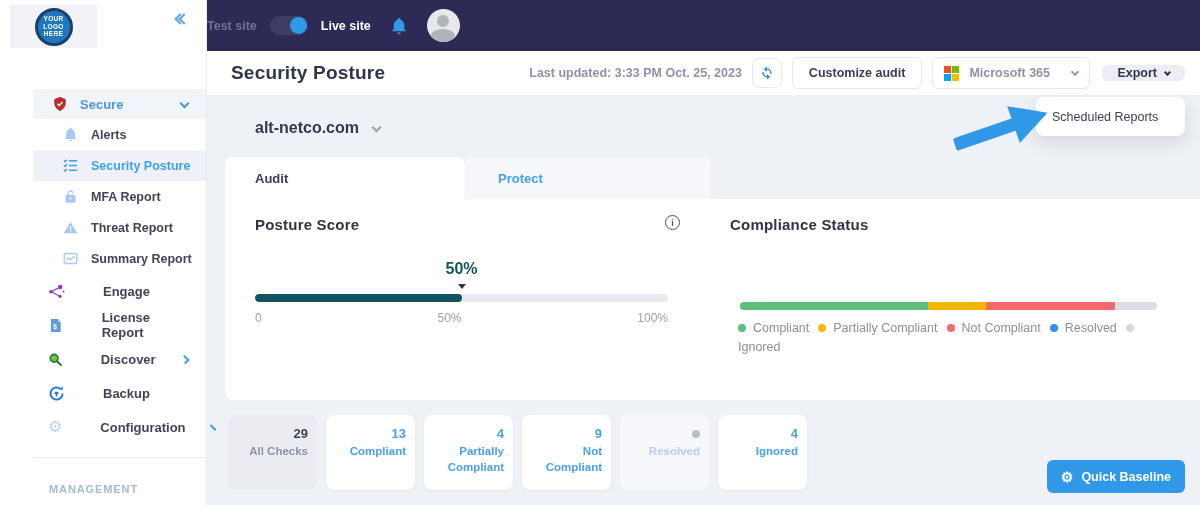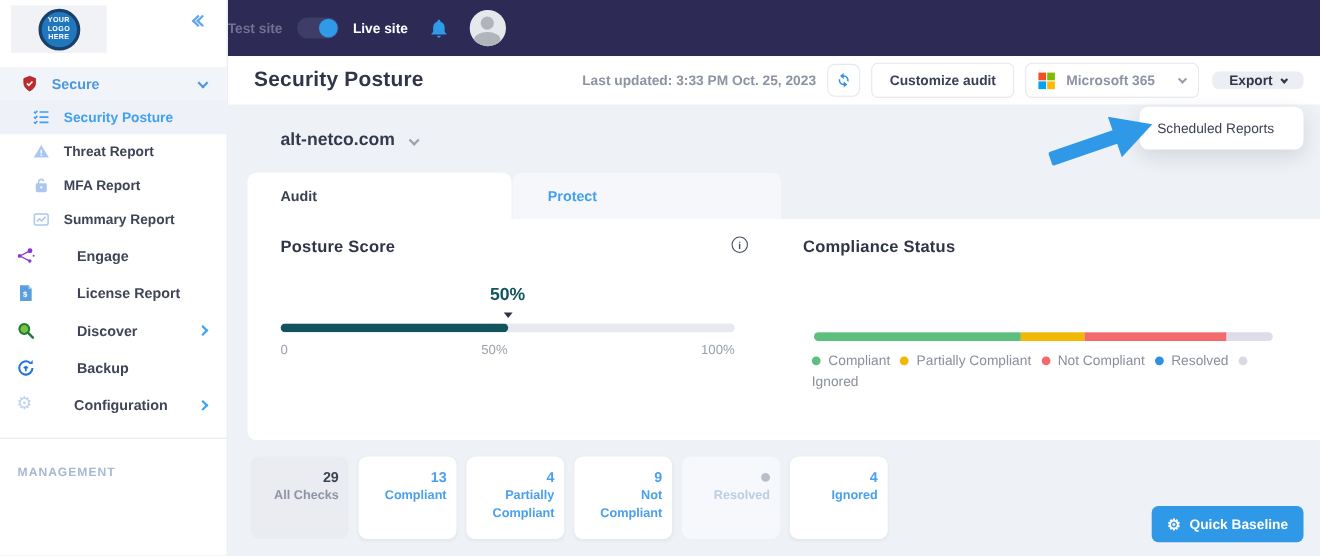--- a/index.html
+++ b/index.html
@@ -25,21 +25,21 @@
   .logo-circle { width:38px; height:38px; border-radius:50%; background:#2077bd; border:3px solid #1b3f69; color:#fff;
                  display:flex; flex-direction:column; align-items:center; justify-content:center; font-size:6.5px; font-weight:700; line-height:1.15; letter-spacing:.3px; }
   .collapse { margin-top:10px; display:flex; cursor:pointer; color:#5aa6ef; }
   .chev { display:inline-block; width:7px; height:7px; border-right:2px solid currentColor; border-bottom:2px solid currentColor; }
   .chev.down { transform:rotate(45deg); margin-top:-2px; }
   .chev.right { transform:rotate(-45deg); }
   .chev.left  { transform:rotate(135deg); }
   .collapse .chev { width:8px; height:8px; }
   .collapse .chev + .chev { margin-left:-4px; }
 
-  .nav { margin-top:12px; }
+  .nav { margin-top:40px;padding-left:33px; }
   .nav-head { height:30px; display:flex; align-items:center; background:#f1f4f8; padding:0 18px 0 19px; cursor:pointer; }
   .nav-head .lbl { margin-left:12px; font-size:13px; font-weight:700; color:#4c97dd; }
   .nav-head .chev { margin-left:auto; color:#4c97dd; }
   .sub-item { height:31px; display:flex; align-items:center; padding-left:30px; cursor:pointer; }
   .sub-item .lbl { margin-left:13px; font-size:12.5px; font-weight:700; color:#3f4556; }
   .sub-item.active { background:#eef1f7; }
   .sub-item.active .lbl { color:#42a0f0; }
   .main-item { height:34px; display:flex; align-items:center; padding:0 18px 0 15px; cursor:pointer;gap:26px; }
   .main-item .lbl { margin-left:12px; font-size:13px; font-weight:700; color:#3f4556; }
   .main-item .chev { margin-left:auto; color:#42a0f0; }
@@ -156,48 +156,54 @@
   <div class="nav">
     <div class="nav-head">
       <svg width="16" height="16" viewBox="0 0 24 24">
           <path d="M12 2l8 3.2V11c0 5-3.4 8.9-8 11-4.6-2.1-8-6-8-11V5.2z" fill="#c22a2e" stroke="#8e1f22" stroke-width="1"></path>
           <path d="M8.2 11.7l2.6 2.6 5-5.2" stroke="#fff" stroke-width="2.2" fill="none"></path>
         </svg>
       <span class="lbl">Secure</span>
       <i class="chev down"></i>
     </div>
 
+    <div class="sub-item">
+      <svg width="15" height="15" viewBox="0 0 24 24" fill="#a9c7f0">
+          <path d="M12 23c1.3 0 2.3-1 2.3-2.2H9.7C9.7 22 10.7 23 12 23zm7-7V10.8c0-3.4-2-6.2-5.1-7V3c0-1-.8-1.8-1.9-1.8S10.1 2 10.1 3v.8C7 4.6 5 7.4 5 10.8V16l-2 2v1h18v-1l-2-2z"></path>
+        </svg>
+      <span class="lbl">Alerts</span>
+    </div>
 
     <div class="sub-item active">
       <svg width="15" height="15" viewBox="0 0 24 24">
           <g stroke="#42a0f0" stroke-width="2.4" fill="none">
             <path d="M9.5 4.5h13M9.5 12h13M9.5 19.5h13"></path>
             <path d="M1.5 4.2l1.8 1.8 3-3.4"></path>
             <path d="M1.5 11.7l1.8 1.8 3-3.4"></path>
             <path d="M1.5 19.2l1.8 1.8 3-3.4"></path>
           </g>
         </svg>
       <span class="lbl">Security Posture</span>
     </div>
 
     <div class="sub-item">
+      <svg width="15" height="15" viewBox="0 0 24 24" fill="#a9c7f0">
+          <path d="M7.2 9V7a4.8 4.8 0 0 1 9.4-1.4l-2 .7A2.8 2.8 0 0 0 9.2 7v2H18a2 2 0 0 1 2 2v9a2 2 0 0 1-2 2H6a2 2 0 0 1-2-2v-9a2 2 0 0 1 2-2z"></path>
+          <circle cx="12" cy="15" r="1.6" fill="#fff"></circle>
+        </svg>
+      <span class="lbl">MFA Report</span>
+    </div>
+
+    <div class="sub-item">
       <svg width="15" height="15" viewBox="0 0 24 24">
           <path d="M12 3L1 21h22L12 3z" fill="#a9c7f0"></path>
           <rect x="11" y="10" width="2" height="5.5" fill="#fff"></rect>
           <rect x="11" y="17" width="2" height="2" fill="#fff"></rect>
         </svg>
       <span class="lbl">Threat Report</span>
-    </div>
-
-    <div class="sub-item">
-      <svg width="15" height="15" viewBox="0 0 24 24" fill="#a9c7f0">
-          <path d="M7.2 9V7a4.8 4.8 0 0 1 9.4-1.4l-2 .7A2.8 2.8 0 0 0 9.2 7v2H18a2 2 0 0 1 2 2v9a2 2 0 0 1-2 2H6a2 2 0 0 1-2-2v-9a2 2 0 0 1 2-2z"></path>
-          <circle cx="12" cy="15" r="1.6" fill="#fff"></circle>
-        </svg>
-      <span class="lbl">MFA Report</span>
     </div>
 
     <div class="sub-item">
       <svg width="15" height="15" viewBox="0 0 24 24">
           <rect x="2" y="4" width="20" height="16" rx="2.5" fill="none" stroke="#a9c7f0" stroke-width="2.2"></rect>
           <path d="M5.5 15l4-4 3 3 6-6" stroke="#a9c7f0" stroke-width="2.2" fill="none"></path>
         </svg>
       <span class="lbl">Summary Report</span>
     </div>
 

